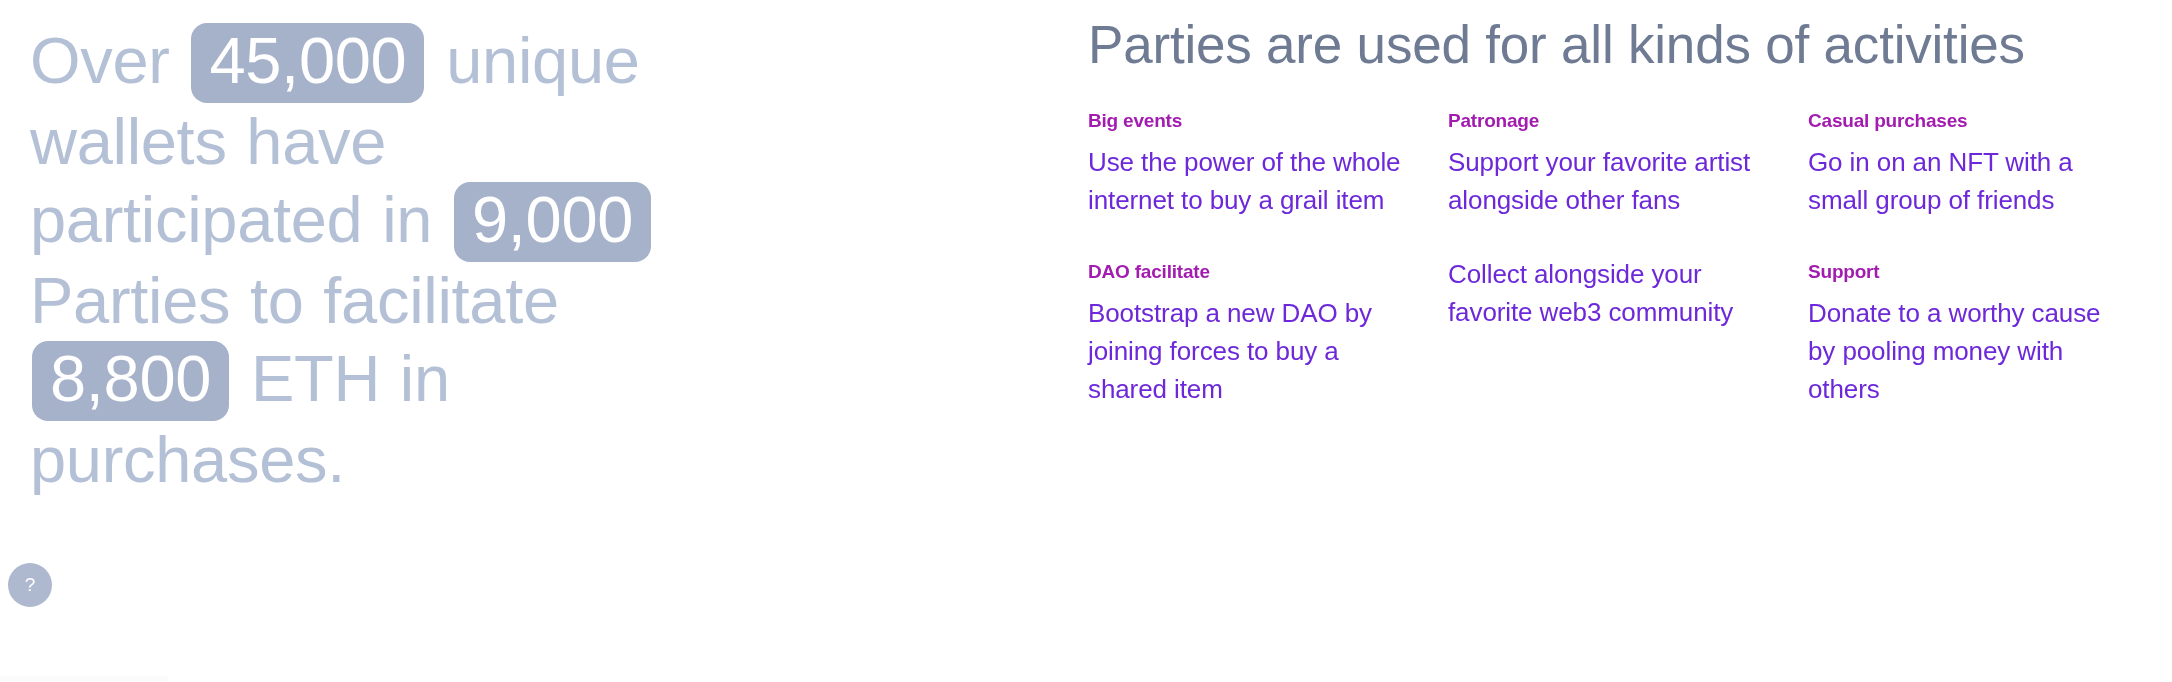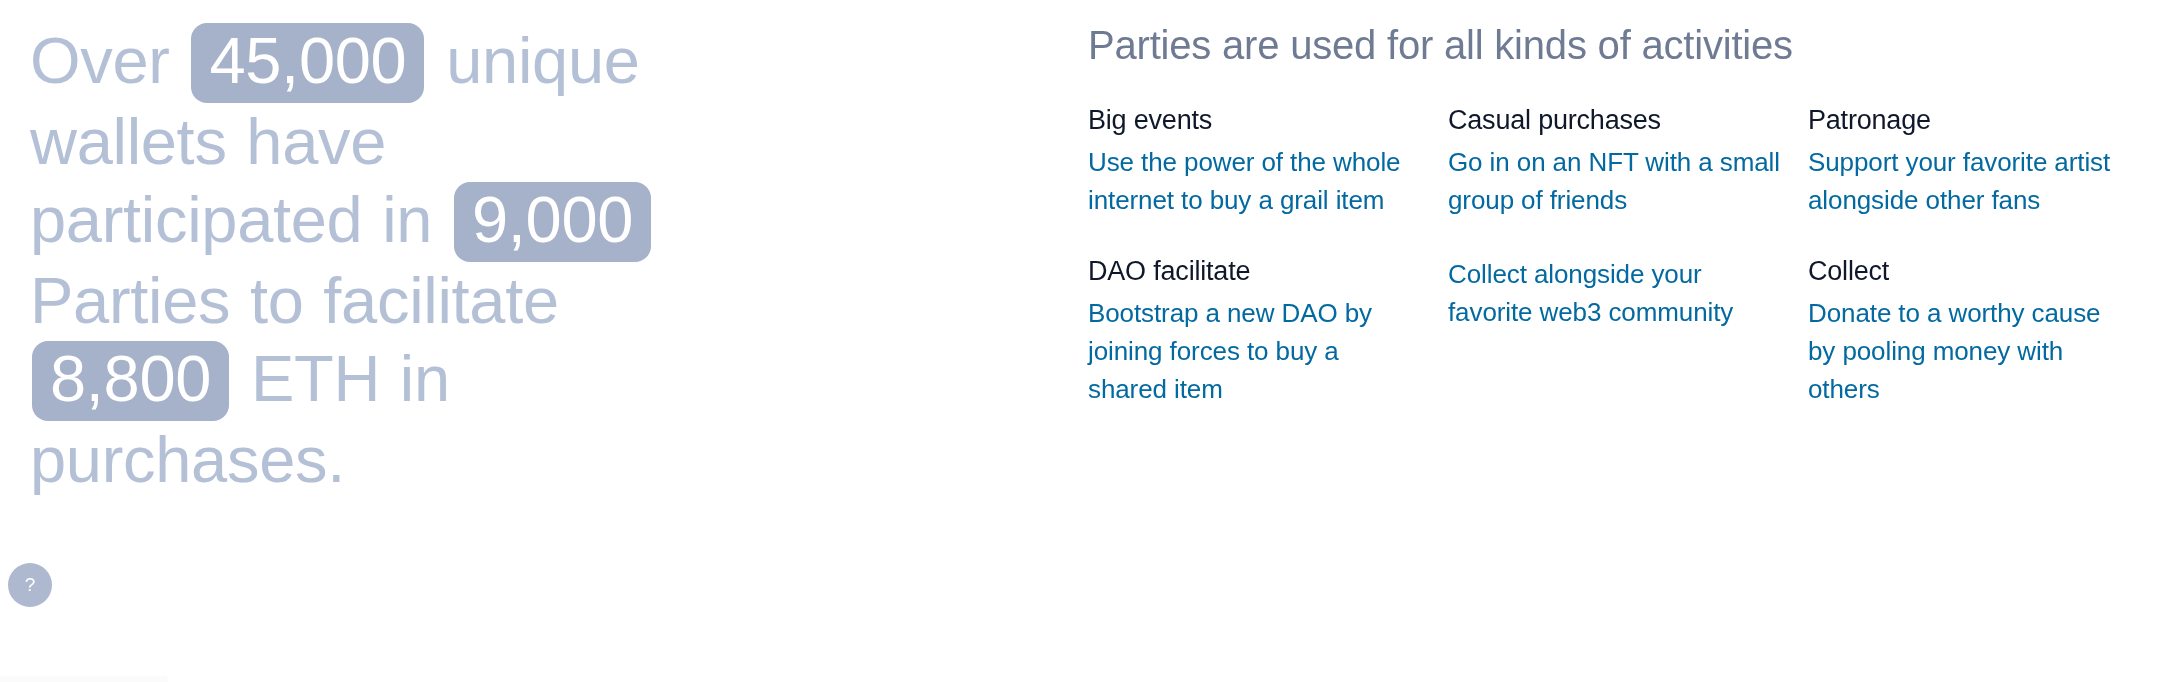--- a/index.html
+++ b/index.html
@@ -73,50 +73,50 @@
   }
 
   
   .right-panel {
     position: absolute;
     left: 1088px;
     top: 20px;
     width: 1060px;
   }
   .right-heading {
-    font-size: 40px;
+    font-size: 53px;
     line-height: 50px;
     font-weight: 400;
     color: #6e7b93;
     margin: 0 0 34px 0;
     letter-spacing: -0.2px;
   }
   .cards-grid {
     display: grid;
     grid-template-columns: 360px 360px 340px;
     grid-auto-rows: min-content;
     row-gap: 36px;
   }
   .card {
     padding-right: 28px;
     box-sizing: border-box;
   }
   .card-title {
-    font-size: 27px;
+    font-size: 19px;
     line-height: 33px;
-    font-weight: 400;
-    color: #0f172a;
+    font-weight: 700;
+    color: #a21caf;
     margin: 0 0 6px 0;
     letter-spacing: -0.2px;
   }
   .card-body {
     font-size: 26px;
     line-height: 38px;
     font-weight: 400;
-    color: #0369a1;
+    color: #6d28d9;
     margin: 0;
     letter-spacing: -0.1px;
   }
 </style>
 </head>
 <body>
 
 <div class="page">
 
   <div class="left-panel">
@@ -131,34 +131,34 @@
 
   <div class="right-panel">
     <h2 class="right-heading">Parties are used for all kinds of activities</h2>
 
     <div class="cards-grid">
       <div class="card">
         <h3 class="card-title">Big events</h3>
         <p class="card-body">Use the power of the whole internet to buy a grail item</p>
       </div>
       <div class="card">
+        <h3 class="card-title">Patronage</h3>
+        <p class="card-body">Support your favorite artist alongside other fans</p>
+      </div>
+      <div class="card">
         <h3 class="card-title">Casual purchases</h3>
         <p class="card-body">Go in on an NFT with a small group of friends</p>
-      </div>
-      <div class="card">
-        <h3 class="card-title">Patronage</h3>
-        <p class="card-body">Support your favorite artist alongside other fans</p>
       </div>
       <div class="card">
         <h3 class="card-title">DAO facilitate</h3>
         <p class="card-body">Bootstrap a new DAO by joining forces to buy a shared item</p>
       </div>
       <div class="card">
         <p class="card-body">Collect alongside your favorite web3 community</p>
       </div>
       <div class="card">
-        <h3 class="card-title">Collect</h3>
+        <h3 class="card-title">Support</h3>
         <p class="card-body">Donate to a worthy cause by pooling money with others</p>
       </div>
     </div>
   </div>
 
 </div>
 
 </body></html>

